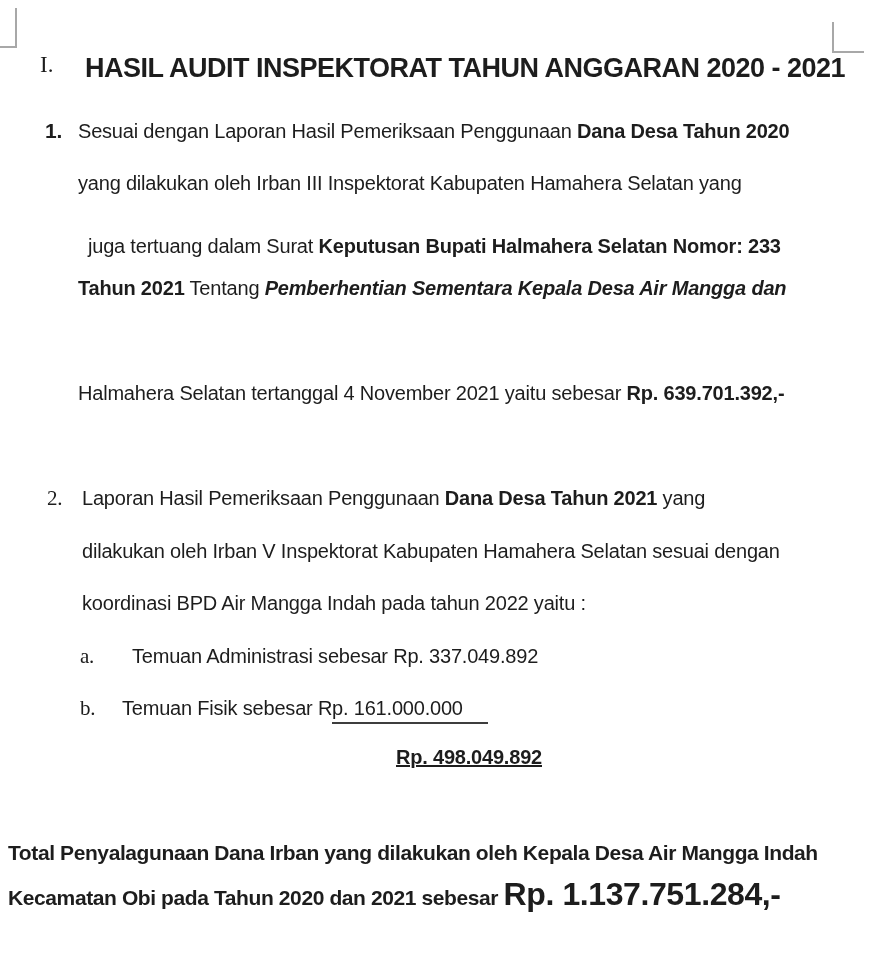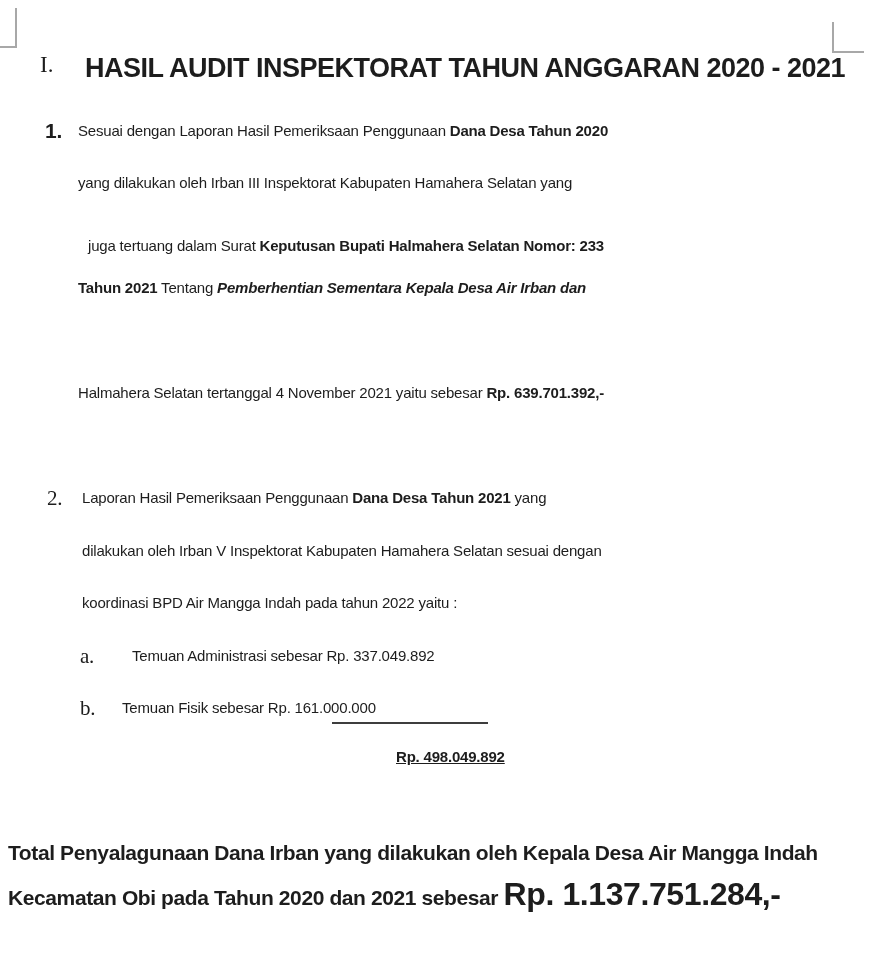--- a/index.html
+++ b/index.html
@@ -7,21 +7,21 @@
     position: relative;
     width: 890px;
     height: 978px;
     background: #ffffff;
     font-family: "Liberation Sans", sans-serif;
     color: #1d1d1d;
     overflow: hidden;
   }
   .abs { position: absolute; }
   .line {
-    font-size: 15px;
+    font-size: 20px;
     line-height: 26px;
     letter-spacing: -0.2px;
     white-space: nowrap;
   }
   .r  { font-weight: 400; font-style: normal; }
   .b  { font-weight: 700; font-style: normal; }
   .bi { font-weight: 700; font-style: italic; }
   .serif { font-family: "Liberation Serif", serif; }
   .heading-numeral {
     font-family: "Liberation Serif", serif;
@@ -69,21 +69,21 @@
   <div class="crop-mark tl"></div>
   <div class="crop-mark tr"></div>
 
   <div class="abs heading-numeral" style="left:40px; top:52px;">I.</div>
   <div class="abs heading-text" style="left:85px; top:53px;">HASIL AUDIT INSPEKTORAT TAHUN ANGGARAN 2020 - 2021</div>
 
   <div class="abs line marker marker-sans-bold" style="left:45px; top:118px;">1.</div>
   <div class="abs line" style="left:78px; top:118px;"><span class="r">Sesuai dengan Laporan Hasil Pemeriksaan Penggunaan </span><span class="b">Dana Desa Tahun 2020</span></div>
   <div class="abs line" style="left:78px; top:170px;"><span class="r">yang dilakukan oleh Irban III Inspektorat Kabupaten Hamahera Selatan yang</span></div>
   <div class="abs line" style="left:78px; top:233px;margin-left:10px;"><span class="r">juga tertuang dalam Surat </span><span class="b">Keputusan Bupati Halmahera Selatan Nomor: 233</span></div>
-  <div class="abs line" style="left:78px; top:275px;"><span class="b">Tahun 2021</span><span class="r"> Tentang </span><span class="bi">Pemberhentian Sementara Kepala Desa Air Irban dan</span></div>
+  <div class="abs line" style="left:78px; top:275px;"><span class="b">Tahun 2021</span><span class="r"> Tentang </span><span class="bi">Pemberhentian Sementara Kepala Desa Air Mangga dan</span></div>
   <div class="abs line" style="left:78px; top:380px;"><span class="r">Halmahera Selatan tertanggal 4 November 2021 yaitu sebesar </span><span class="b">Rp. 639.701.392,-</span></div>
 
   <div class="abs line marker serif" style="left:47px; top:485px;">2.</div>
   <div class="abs line" style="left:82px; top:485px;"><span class="r">Laporan Hasil Pemeriksaan Penggunaan </span><span class="b">Dana Desa Tahun 2021</span><span class="r"> yang</span></div>
   <div class="abs line" style="left:82px; top:538px;"><span class="r">dilakukan oleh Irban V Inspektorat Kabupaten Hamahera Selatan sesuai dengan</span></div>
   <div class="abs line" style="left:82px; top:590px;"><span class="r">koordinasi BPD Air Mangga Indah pada tahun 2022 yaitu :</span></div>
 
   <div class="abs line marker serif" style="left:80px; top:643px;">a.</div>
   <div class="abs line r" style="left:132px; top:643px;">Temuan Administrasi sebesar Rp. 337.049.892</div>
 

